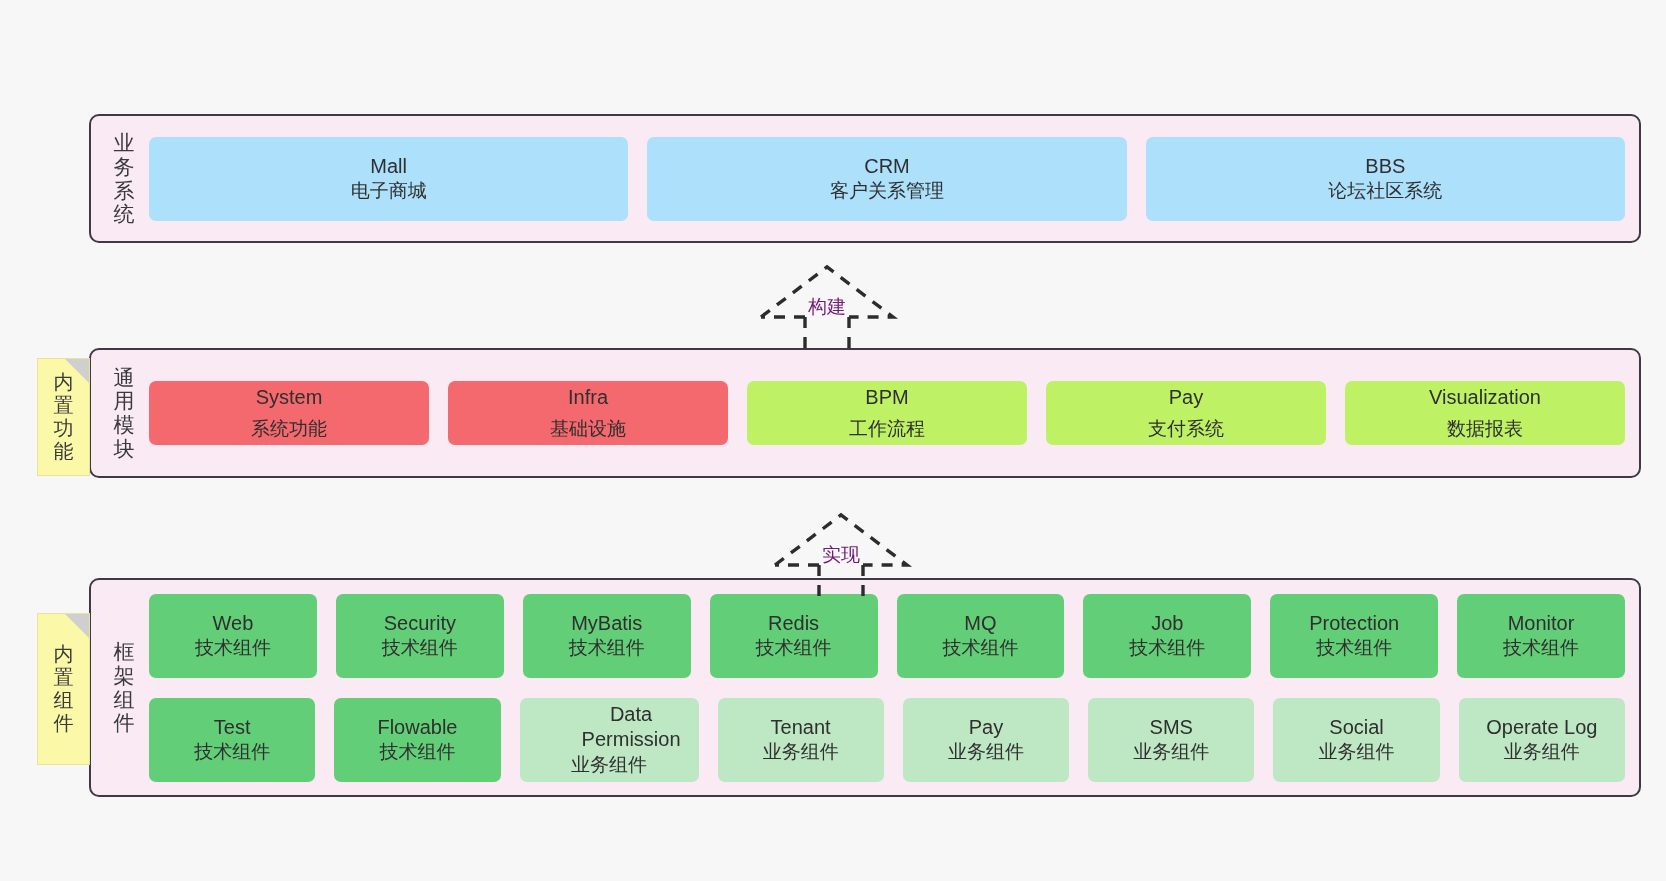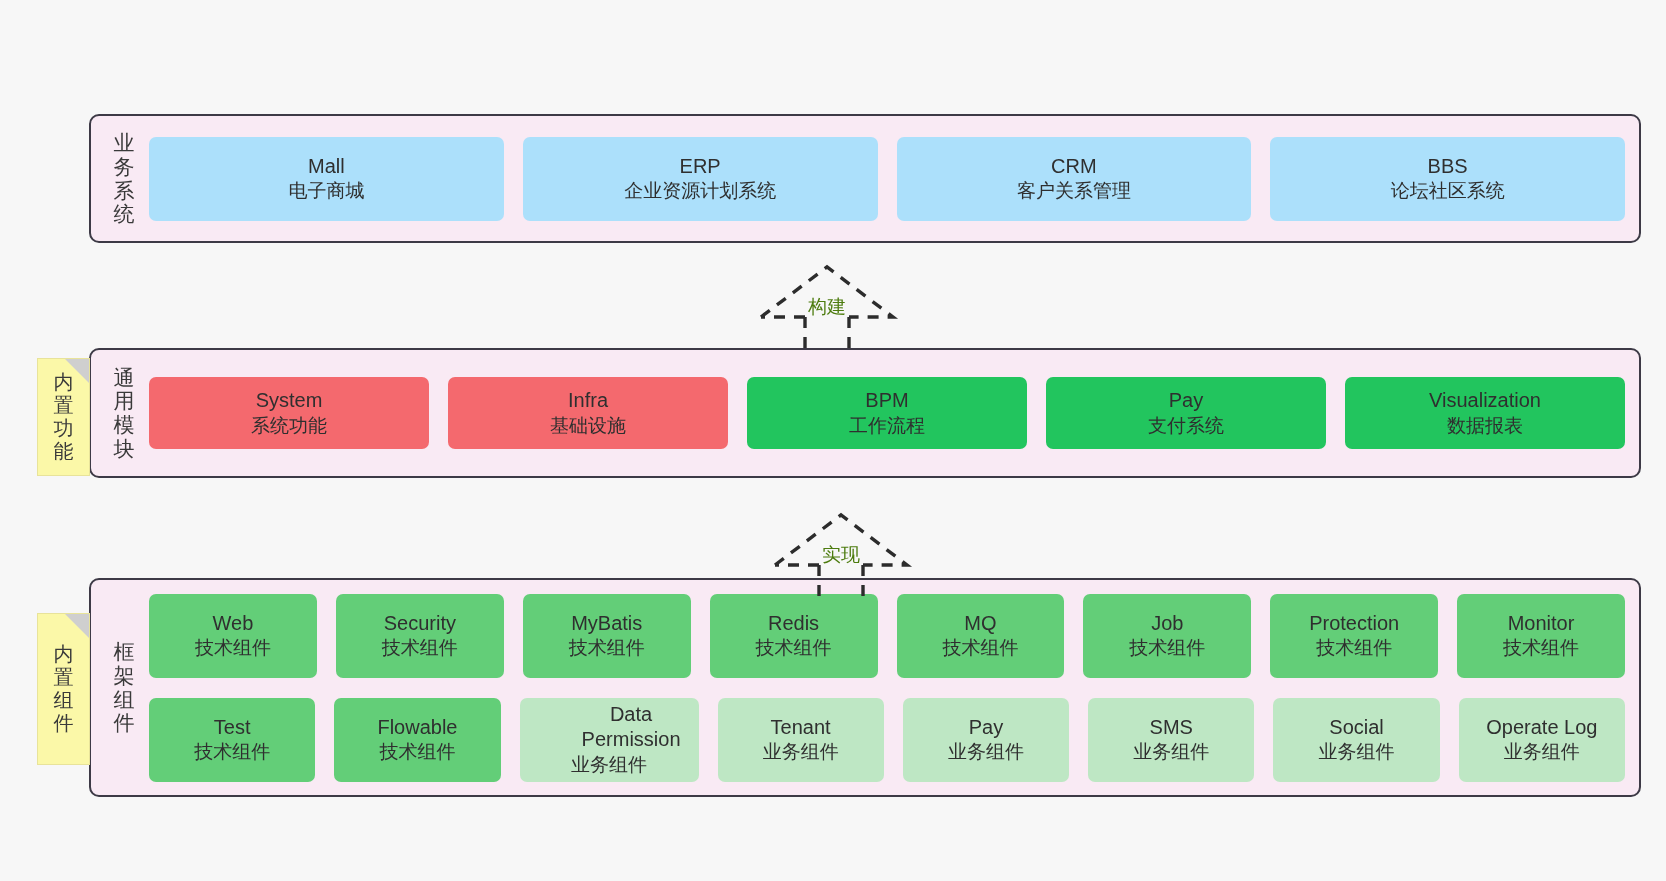--- a/index.html
+++ b/index.html
@@ -89,27 +89,27 @@
     font-size: 20px;
     white-space: nowrap;
   }
   .node .t-cn {
     font-size: 19px;
     white-space: nowrap;
   }
   .node.wrap-en .t-en { white-space: normal; margin-left: 44px; }
 
   .h-biz   { height: 84px; }
-  .h-mod   { height: 72px; }
+  .h-mod   { height: 64px; justify-content: space-between; }
   .h-frame { height: 84px; }
 
   
   .c-blue        { background: #ace0fb; }
   .c-red         { background: #f4696e; }
-  .c-pink        { background: #22c55e; }
+  .c-pink        { background: #bef264; }
   .c-green       { background: #63ce78; }
   .c-green-light { background: #bee7c4; }
 
   
   .note {
     position: absolute;
     background: #fbf8a8;
     border: 1px solid #e8e39a;
     box-sizing: border-box;
     display: flex;
@@ -136,21 +136,21 @@
   .arrow {
     position: absolute;
     z-index: 2;
   }
   .arrow svg { display: block; overflow: visible; }
   .arrow .arrow-label {
     position: absolute;
     left: 50%;
     transform: translateX(-50%);
     font-size: 19px;
-    color: #4d7c0f;
+    color: #701a75;
     white-space: nowrap;
     background: transparent;
   }
 </style>
 </head>
 <body>
 
 <div class="canvas">
 
   <div class="layer" style="left:89px; top:114px; width:1552px; height:129px;">
@@ -162,24 +162,20 @@
     </div>
     <div class="layer-body">
       <div class="row">
 
         <div class="node c-blue h-biz">
           <div class="t-en">Mall</div>
           <div class="t-cn">电子商城</div>
         </div>
 
 
-        <div class="node c-blue h-biz">
-          <div class="t-en">ERP</div>
-          <div class="t-cn">企业资源计划系统</div>
-        </div>
 
         <div class="node c-blue h-biz">
           <div class="t-en">CRM</div>
           <div class="t-cn">客户关系管理</div>
         </div>
 
 
         <div class="node c-blue h-biz">
           <div class="t-en">BBS</div>
           <div class="t-cn">论坛社区系统</div>

